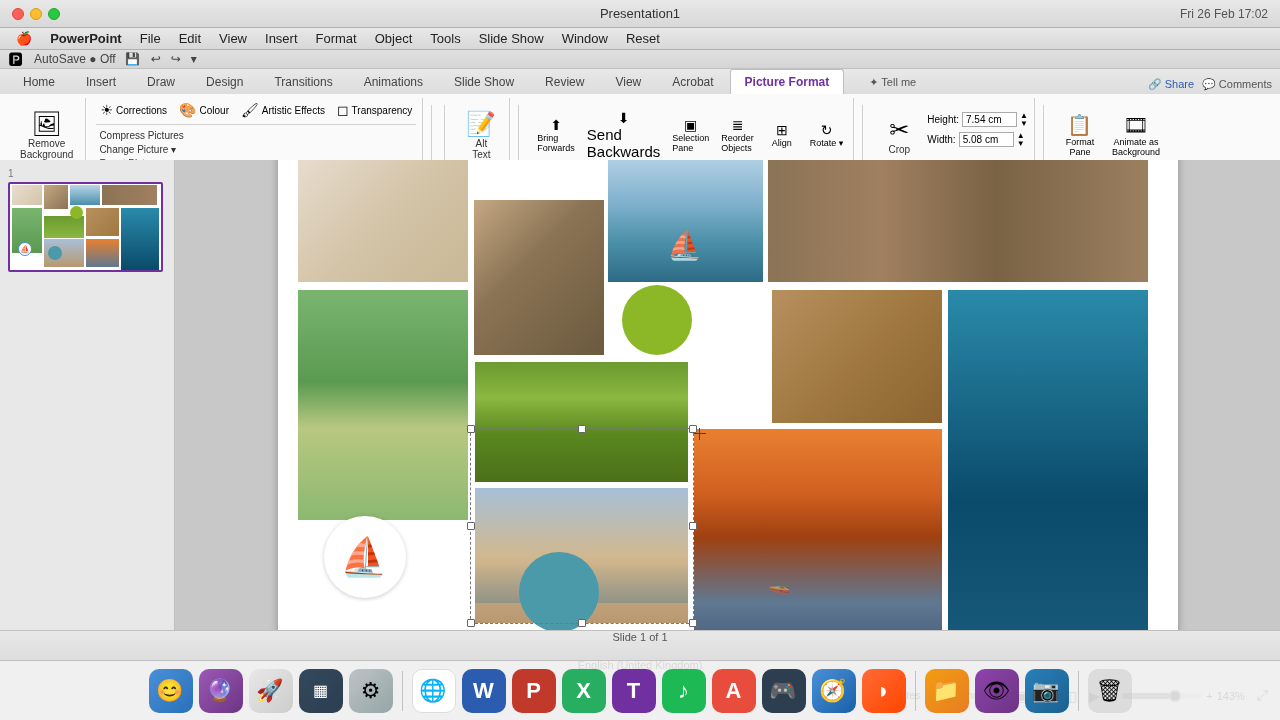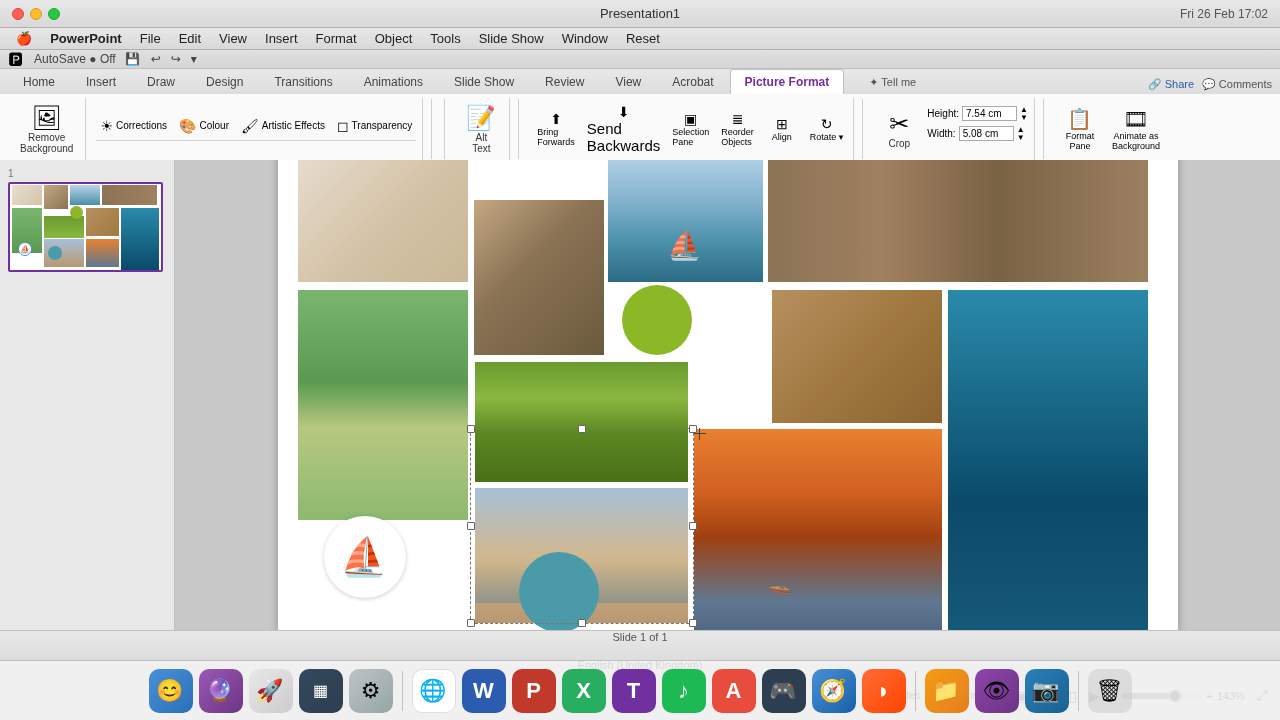--- a/index.html
+++ b/index.html
@@ -344,20 +344,25 @@
         <div class="ribbon-btn" style="flex-direction:row; gap:3px;">
           <span style="font-size:14px;">🖌</span>
           <span style="font-size:10px;">Artistic Effects</span>
         </div>
         <div class="ribbon-btn" style="flex-direction:row; gap:3px;">
           <span style="font-size:14px;">◻</span>
           <span style="font-size:10px;">Transparency</span>
         </div>
       </div>
       <div class="h-divider"></div>
+      <div style="display:flex; flex-direction:column; gap:1px; font-size:10px; width:100%;">
+        <div class="ribbon-small-btn">Compress Pictures</div>
+        <div class="ribbon-small-btn">Change Picture ▾</div>
+        <div class="ribbon-small-btn">Reset Picture ▾</div>
+      </div>
     </div>
 
     <div class="ribbon-separator"></div>
 
 
     <div class="ribbon-separator"></div>
 
     <div class="ribbon-group">
       <div class="ribbon-large-btn">
         <span class="icon">📝</span>

